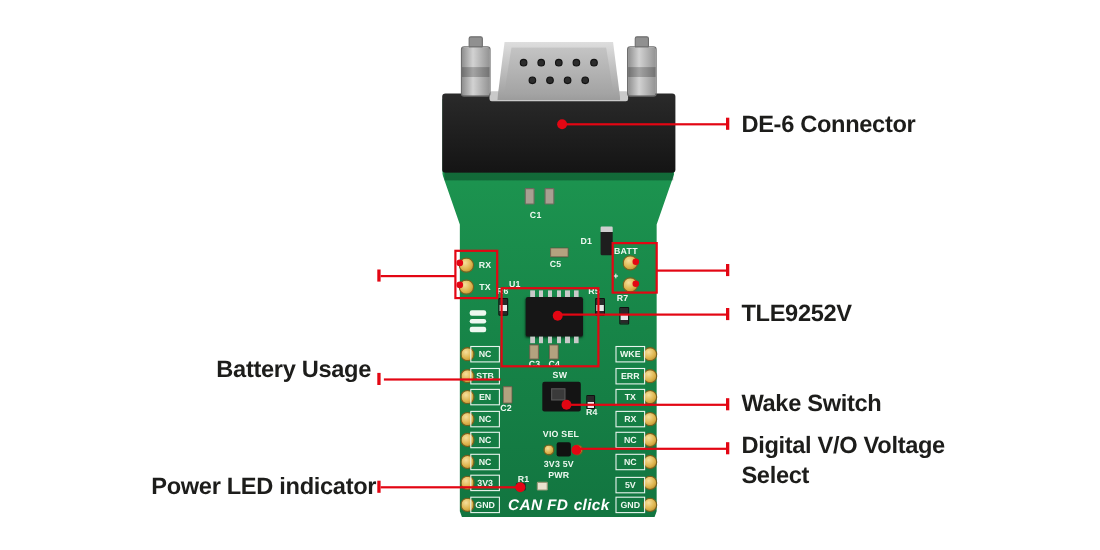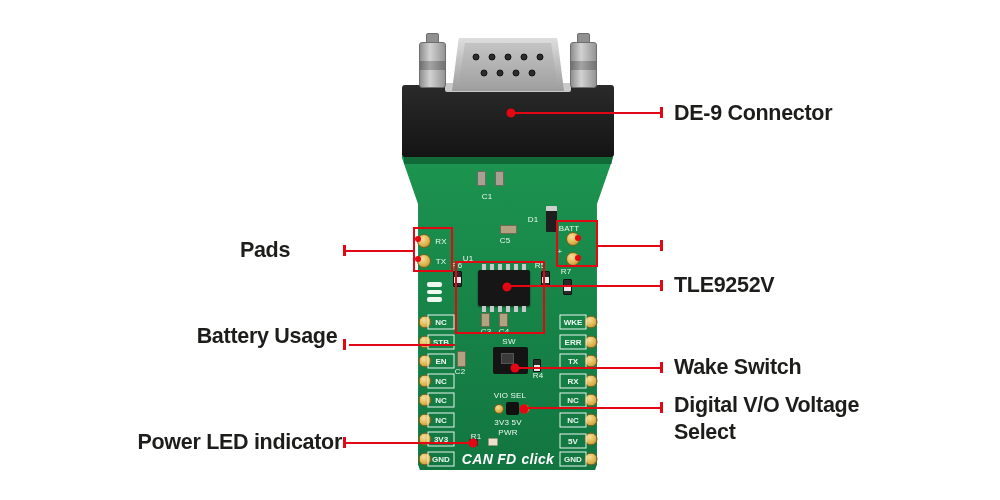--- a/index.html
+++ b/index.html
@@ -28,21 +28,21 @@
   .post-band { position:absolute; left:0; top:18px; width:100%; height:9px; background:rgba(0,0,0,.22); }
   .screwtop { position:absolute; width:13px; height:11px; background:#909090; border:1px solid #6e6e6e; border-radius:2px; }
 
   
   .gold { position:absolute; border-radius:50%;
           background:radial-gradient(circle at 38% 32%, #f6df9b, #ddb44d 55%, #aa8026);
           border:1px solid #7c5f1d; }
   .hdr-box { position:absolute; width:27px; height:15px; border:1.2px solid #e8f5ee;
              display:flex; align-items:center; justify-content:center;
              font-size:8px; font-weight:bold; color:#eef8f0; letter-spacing:0; }
-  .sk { position:absolute; transform:translate(-50%,-50%); font-size:8px; font-weight:normal;
+  .sk { position:absolute; transform:translate(-50%,-50%); font-size:8px; font-weight:bold;
         color:#eef8f0; white-space:nowrap; letter-spacing:.2px; }
   .cmp { position:absolute; border-radius:1px; }
   .tan { background:#b3a27f; border:1px solid rgba(0,0,0,.35); }
   .res { background:linear-gradient(180deg,#2a2a2a 0 5px,#e8e8e8 5px 11px,#2a2a2a 11px); border:1px solid #111; }
   .chip { position:absolute; left:478px; top:270px; width:52px; height:36px; background:#161616;
           border-radius:2px; box-shadow:0 1px 2px rgba(0,0,0,.5); }
   .chip::before,.chip::after { content:""; position:absolute; left:4px; right:4px; height:6px;
           background:repeating-linear-gradient(90deg,#c9c9c9 0 4px, transparent 4px 8px); }
   .chip::before { top:-6px; } .chip::after { bottom:-6px; }
   .sw-body { position:absolute; left:493px; top:347px; width:35px; height:27px; background:#141414; border-radius:2px; }
@@ -214,28 +214,27 @@
 
   <div class="anno-tick" style="left:660px;top:107px"></div>
   <div class="anno-tick" style="left:660px;top:240px"></div>
   <div class="anno-tick" style="left:660px;top:280px"></div>
   <div class="anno-tick" style="left:660px;top:362px"></div>
   <div class="anno-tick" style="left:660px;top:402px"></div>
   <div class="anno-tick" style="left:343px;top:245px"></div>
   <div class="anno-tick" style="left:343px;top:339px"></div>
   <div class="anno-tick" style="left:343px;top:437px"></div>
 
-  <div class="lbl" style="left:674px;top:100px">DE-9 Connector</div>
+  <div class="lbl" style="left:674px;top:100px">DE-6 Connector</div>
   <div class="lbl" style="left:674px;top:272px">TLE9252V</div>
   <div class="lbl" style="left:674px;top:354px">Wake Switch</div>
   <div class="lbl" style="left:674px;top:392px">
     <div>Digital V/O Voltage</div>
     <div>Select</div>
   </div>
   <div class="lbl center" style="left:186px;top:237px;width:158px">
-    <div>Pads</div>
   </div>
   <div class="lbl center" style="left:186px;top:323px;width:162px">
     <div>Battery Usage</div>
   </div>
   <div class="lbl rightalign" style="left:120px;top:429px;width:222px">Power LED indicator</div>
 
 </div>
 
 </body></html>

